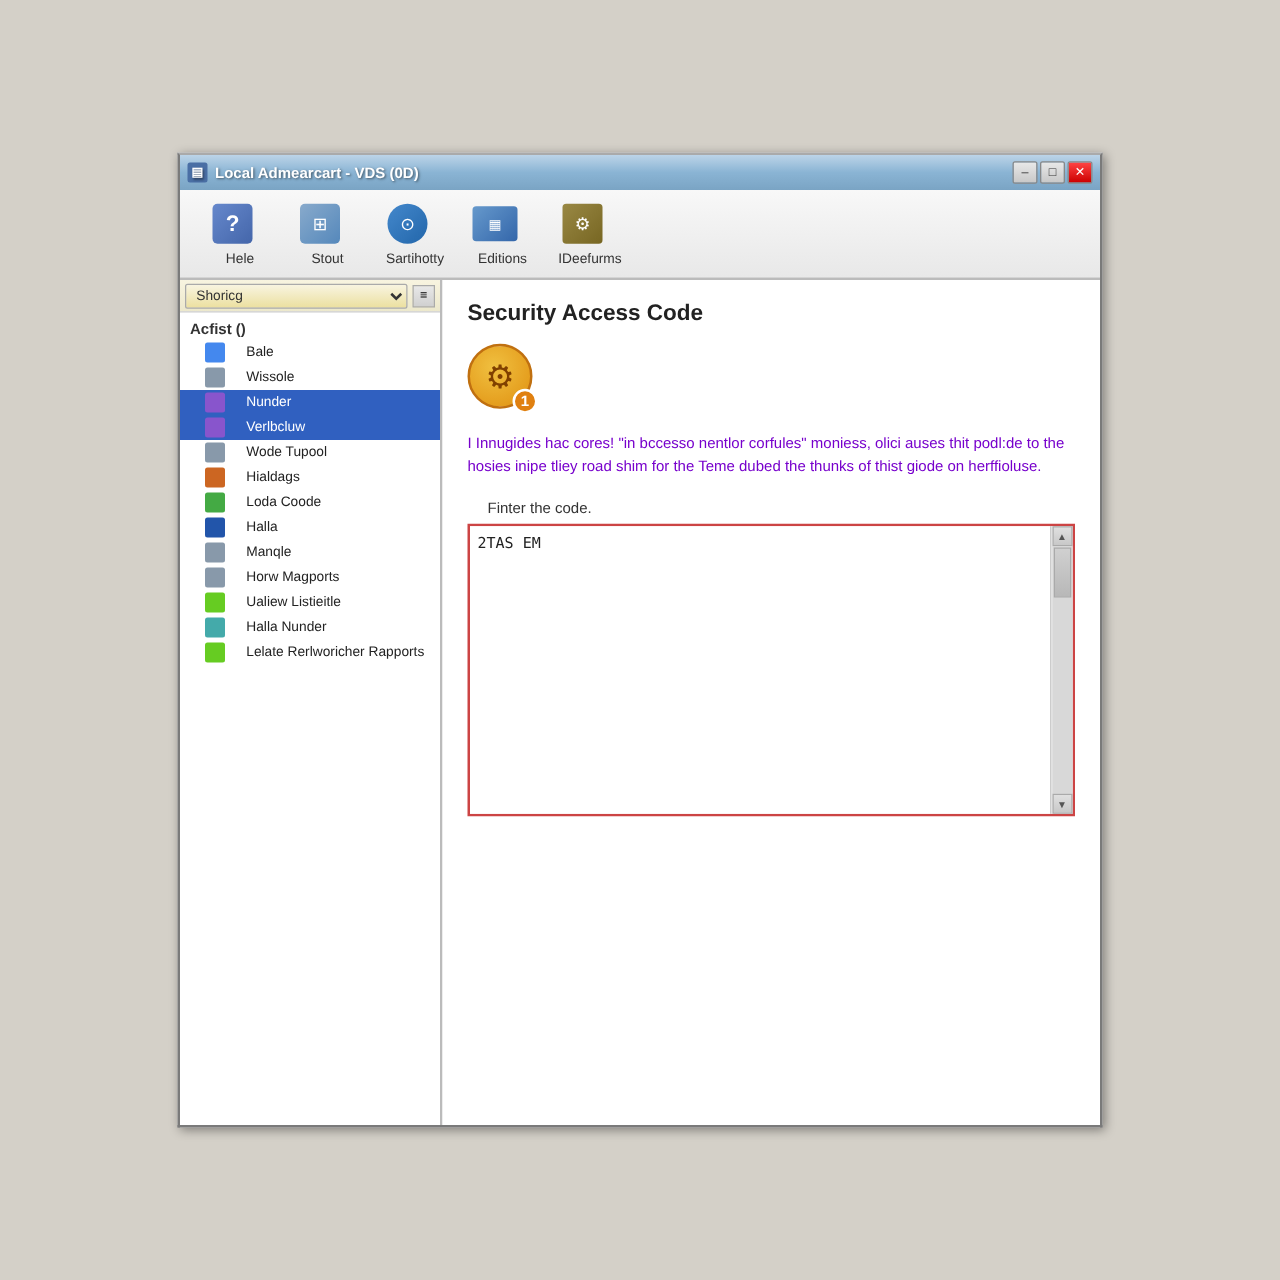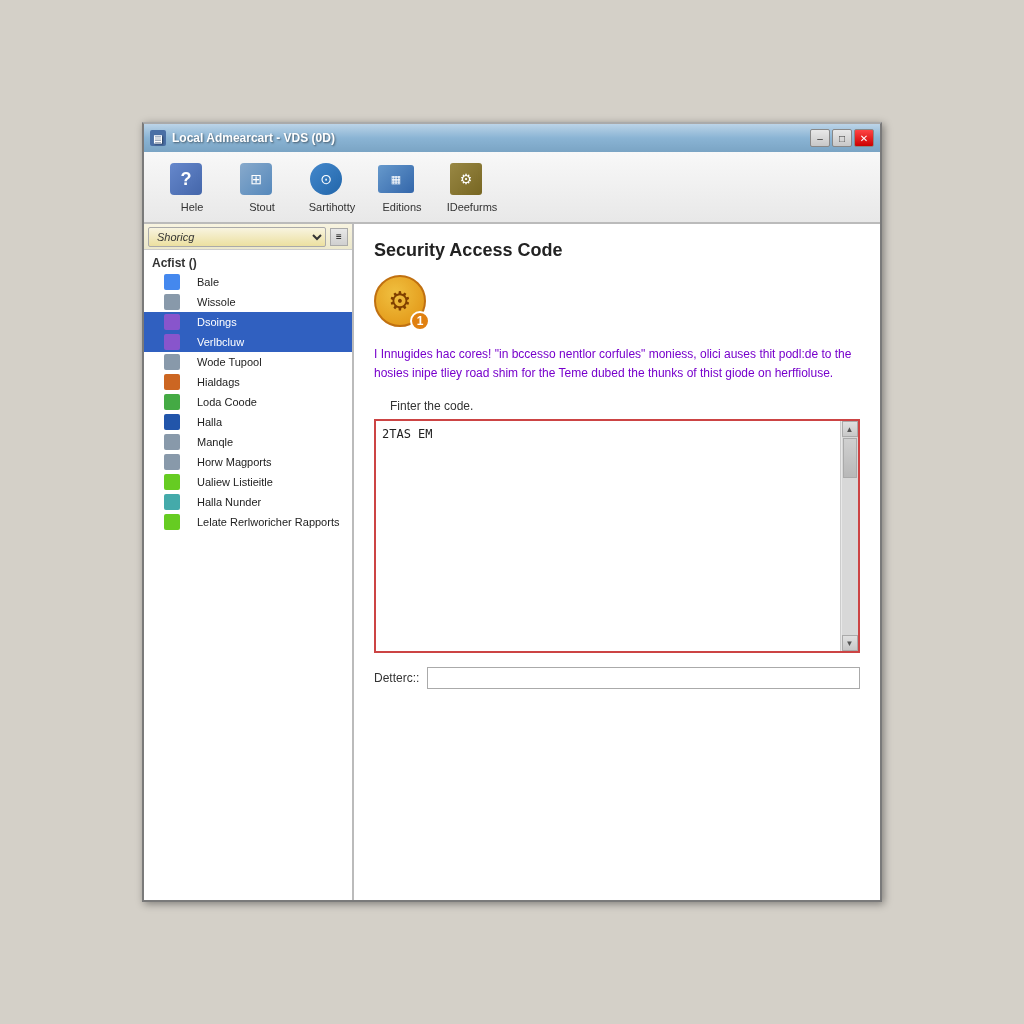--- a/index.html
+++ b/index.html
@@ -198,21 +198,20 @@
     .sidebar-dropdown {
       flex: 1;
       height: 20px;
       background: linear-gradient(to bottom, #f8f4e0, #ece0a0);
       border: 1px solid #aaa;
       border-radius: 2px;
       padding: 0 4px;
       font-size: 11px;
       color: #333;
       cursor: pointer;
-      font-style: italic;
     }
     .sidebar-icon-btn {
       width: 18px; height: 18px;
       background: linear-gradient(to bottom, #e8e8e8, #d0d0d0);
       border: 1px solid #aaa;
       display: flex; align-items: center; justify-content: center;
       font-size: 10px; cursor: pointer;
     }
     .tree-container {
       flex: 1;
@@ -454,21 +453,21 @@
             <div class="tree-item">
               <div class="tree-icon" style="background: rgb(68, 136, 238);"></div>
               <span>Bale</span>
             </div>
             <div class="tree-item">
               <div class="tree-icon" style="background: rgb(136, 153, 170);"></div>
               <span>Wissole</span>
             </div>
             <div class="tree-item selected">
               <div class="tree-icon" style="background: rgb(136, 85, 204);"></div>
-              <span>Dsoings</span>
+              <span>Nunder</span>
             </div>
             <div class="tree-item selected">
               <div class="tree-icon" style="background: rgb(136, 85, 204);"></div>
               <span>Verlbcluw</span>
             </div>
             <div class="tree-item">
               <div class="tree-icon" style="background: rgb(136, 153, 170);"></div>
               <span>Wode Tupool</span>
             </div>
             <div class="tree-item">
@@ -527,21 +526,17 @@
         <textarea class="code-textarea" style="">2TAS EM</textarea>
         <div class="textarea-scrollbar">
           <div class="scroll-up">▲</div>
           <div class="scroll-track">
             <div class="scroll-thumb"></div>
           </div>
           <div class="scroll-down">▼</div>
         </div>
       </div>
 
-      <div class="detterc-row">
-        <span class="detterc-label">Detterc::</span>
-        <input class="detterc-input" type="text" style="">
-      </div>
     </div>
 
   </div>
 
 </div>
 
 </body></html>

